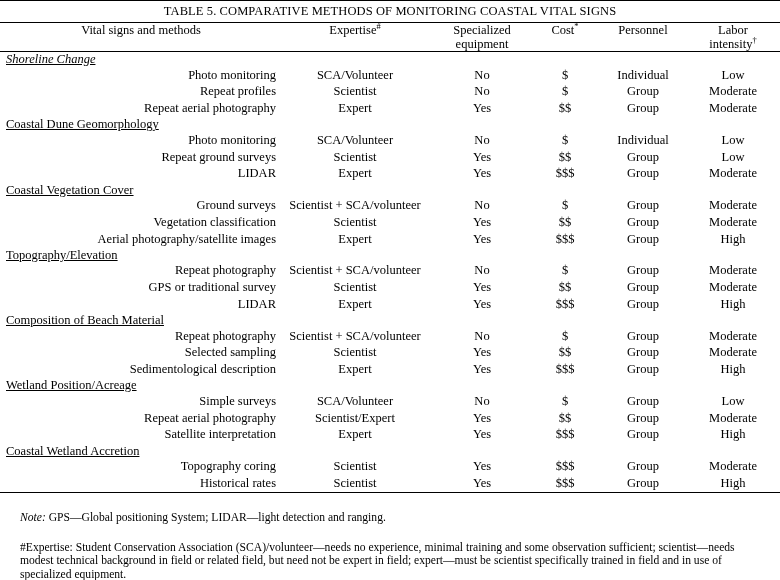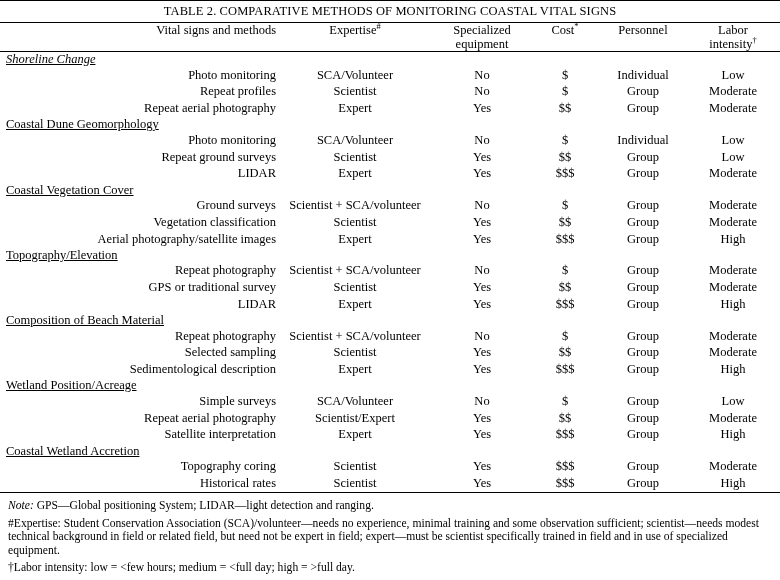--- a/index.html
+++ b/index.html
@@ -41,21 +41,21 @@
     padding: 0;
     vertical-align: top;
   }
   thead th {
     font-weight: normal;
     text-align: center;
     padding: 2px 0 3px 0;
     line-height: 1.12;
   }
   thead th.first {
-    text-align: right;
+    text-align: center;
     padding-left: 6px;
   }
   .col-method { width: 276px; }
   .col-exp    { width: 158px; }
   .col-equip  { width: 96px; }
   .col-cost   { width: 70px; }
   .col-pers   { width: 86px; }
   .col-labor  { width: 94px; }
 
   td.c { text-align: center; }
@@ -81,33 +81,33 @@
     font-size: 8.5px;
     vertical-align: super;
     line-height: 0;
   }
   .notes {
     font-size: 11.6px;
     line-height: 1.17;
     padding: 2px 4px 0 4px;
   }
   .notes div {
-    margin: 4px;
+    margin: 16px;
     padding: 0;
   }
   .notes .ital { font-style: italic; }
   .first-group td { padding-top: 2px; font-style: italic; }
 </style>
 </head>
 <body>
 
 <div class="page">
 
   <div class="rule"></div>
-  <div class="table-title">TABLE 2. COMPARATIVE METHODS OF MONITORING COASTAL VITAL SIGNS</div>
+  <div class="table-title">TABLE 5. COMPARATIVE METHODS OF MONITORING COASTAL VITAL SIGNS</div>
   <div class="rule"></div>
 
   <table class="main">
     <colgroup>
       <col class="col-method">
       <col class="col-exp">
       <col class="col-equip">
       <col class="col-cost">
       <col class="col-pers">
       <col class="col-labor">

